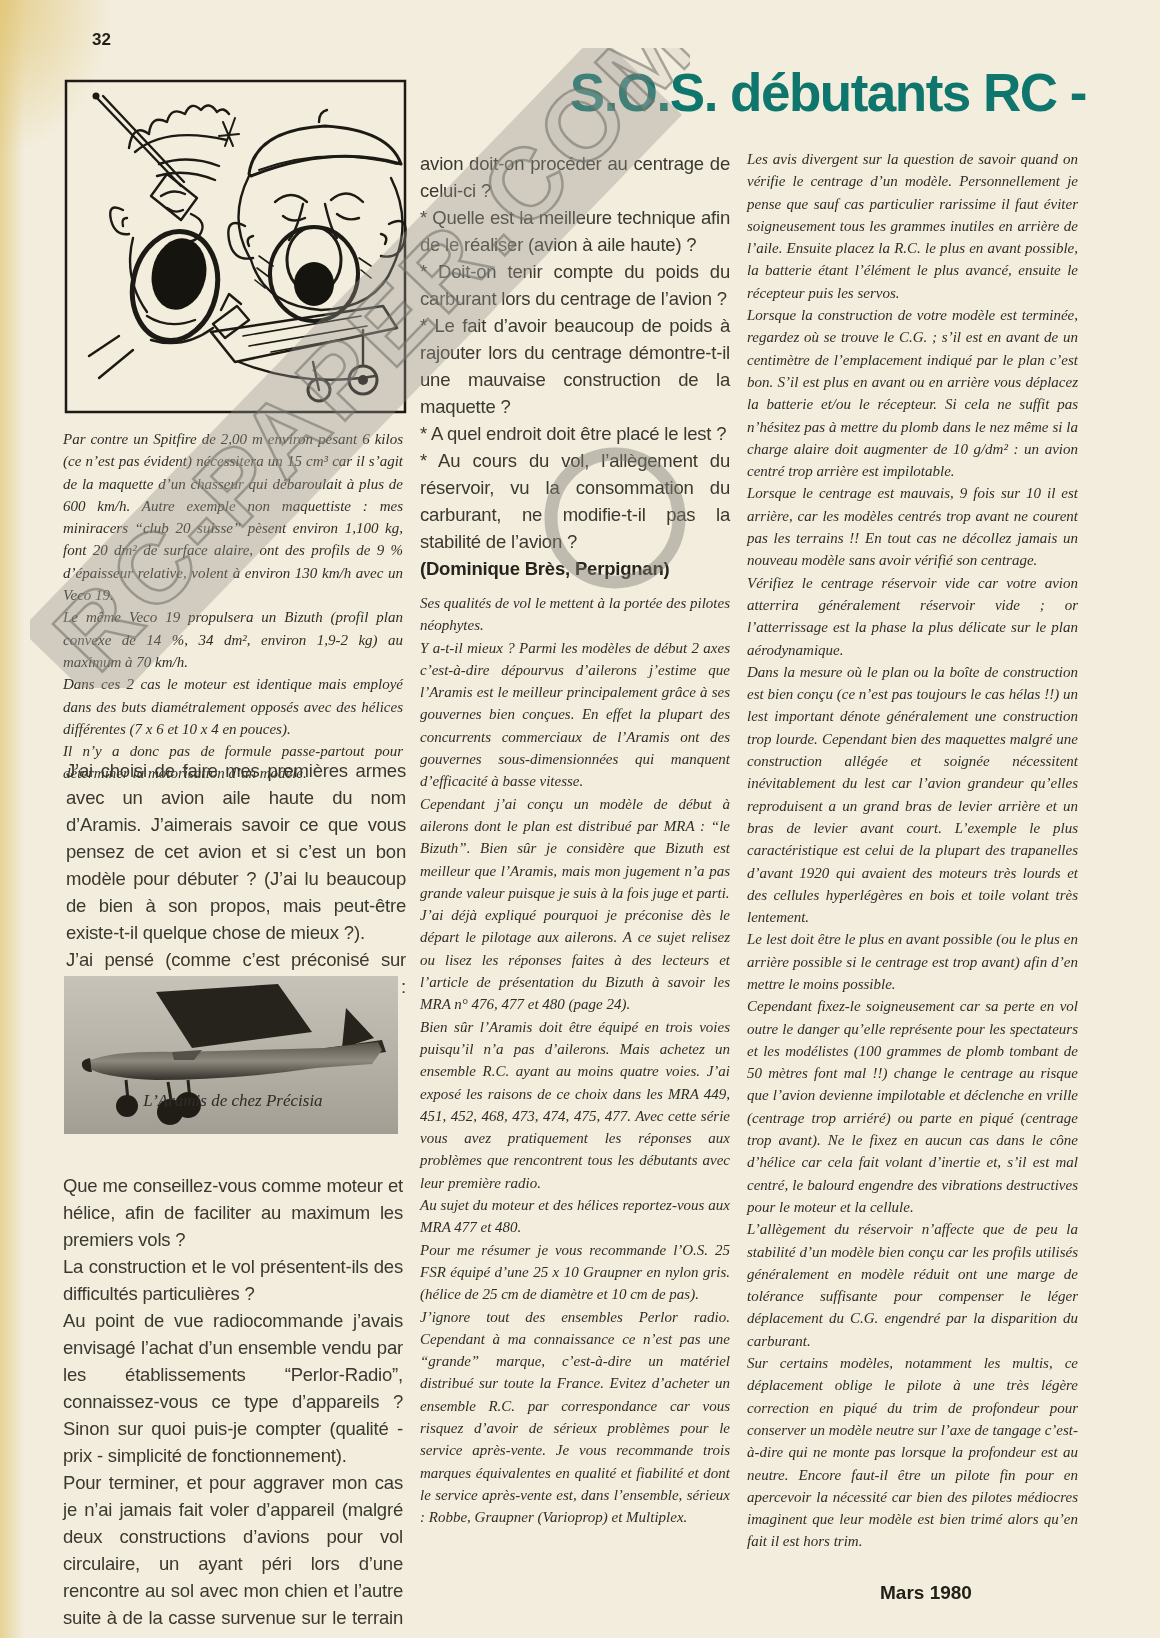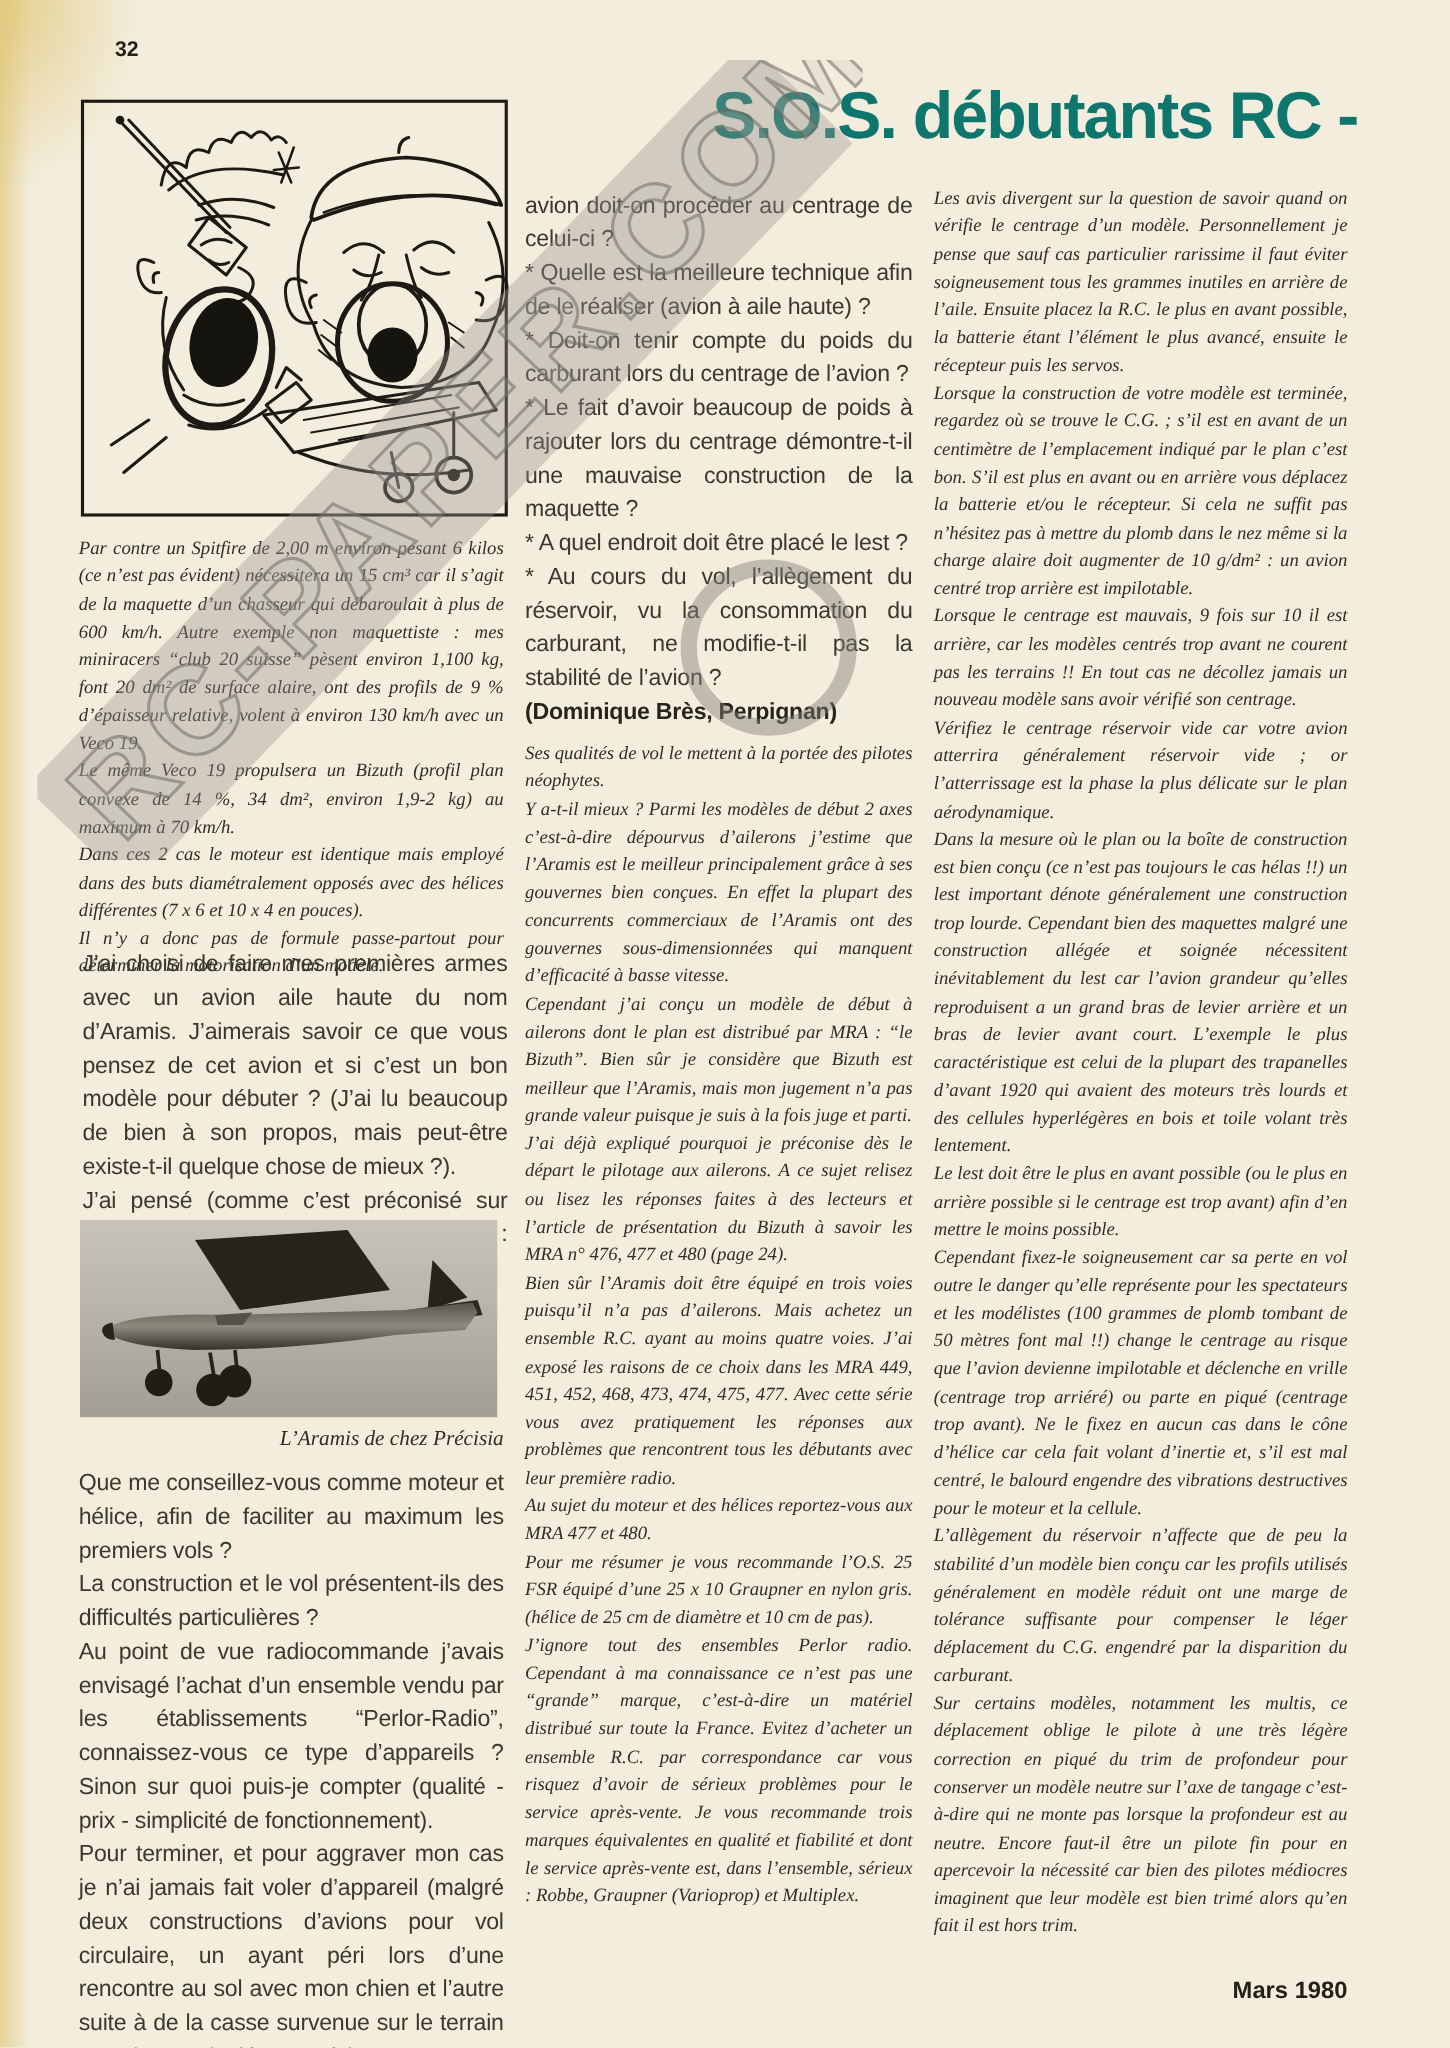--- a/index.html
+++ b/index.html
@@ -13,34 +13,34 @@
   }
   .edge-strip{position:absolute;left:0;top:0;width:24px;height:100%;
     background:linear-gradient(to right,#e5d296 0%,rgba(242,237,220,0) 100%);}
   .corner-tint{position:absolute;left:0;top:0;width:110px;height:150px;
     background:radial-gradient(ellipse at 0% 0%,rgba(226,198,118,.8),rgba(226,198,118,0) 72%);}
   .page-number{position:absolute;left:92px;top:30px;font-weight:bold;font-size:17px;color:#211f18}
   .title{position:absolute;right:74px;top:62px;font-size:53px;font-weight:bold;
     letter-spacing:-1.5px;color:#0f766e;white-space:nowrap;font-family:"Liberation Sans",sans-serif}
   .cartoon{position:absolute;left:63px;top:78px;width:345px;height:337px}
   .photo{position:absolute;left:64px;top:976px;width:334px;height:158px}
-  .caption{position:absolute;left:63px;top:1141px;width:340px;text-align:right;
+  .caption{position:absolute;left:63px;top:1091px;width:340px;text-align:center;
     font-family:"Liberation Serif",serif;font-style:italic;font-size:17px;color:#2f2d27}
   .col p{margin:0;text-align:justify}
   .italic-serif p{font-family:"Liberation Serif",serif;font-style:italic;
     font-size:15px;line-height:22.3px;color:#2f2d27}
   .sans p{font-size:18.5px;line-height:27px;letter-spacing:-0.2px;color:#3a382f}
   #left-italic{position:absolute;left:63px;top:428px;width:340px}
   #left-letter1{position:absolute;left:66px;top:757px;width:340px}
   #left-letter2{position:absolute;left:63px;top:1172px;width:340px}
   #mid{position:absolute;left:420px;top:150px;width:310px}
   #mid .author p{font-weight:bold;color:#26241d}
   #mid .answer{margin-top:10px}
   #right{position:absolute;left:747px;top:148px;width:331px}
-  .footer{position:absolute;left:880px;top:1582px;width:198px;text-align:right;
+  .footer{position:absolute;left:880px;top:1582px;width:198px;
     font-weight:bold;font-size:19px;color:#232018}
   .watermark{position:absolute;left:30px;top:48px;pointer-events:none}
 </style>
 </head>
 <body>
 
 <div class="edge-strip"></div>
 <div class="corner-tint"></div>
 
 <div class="page-number">32</div>

